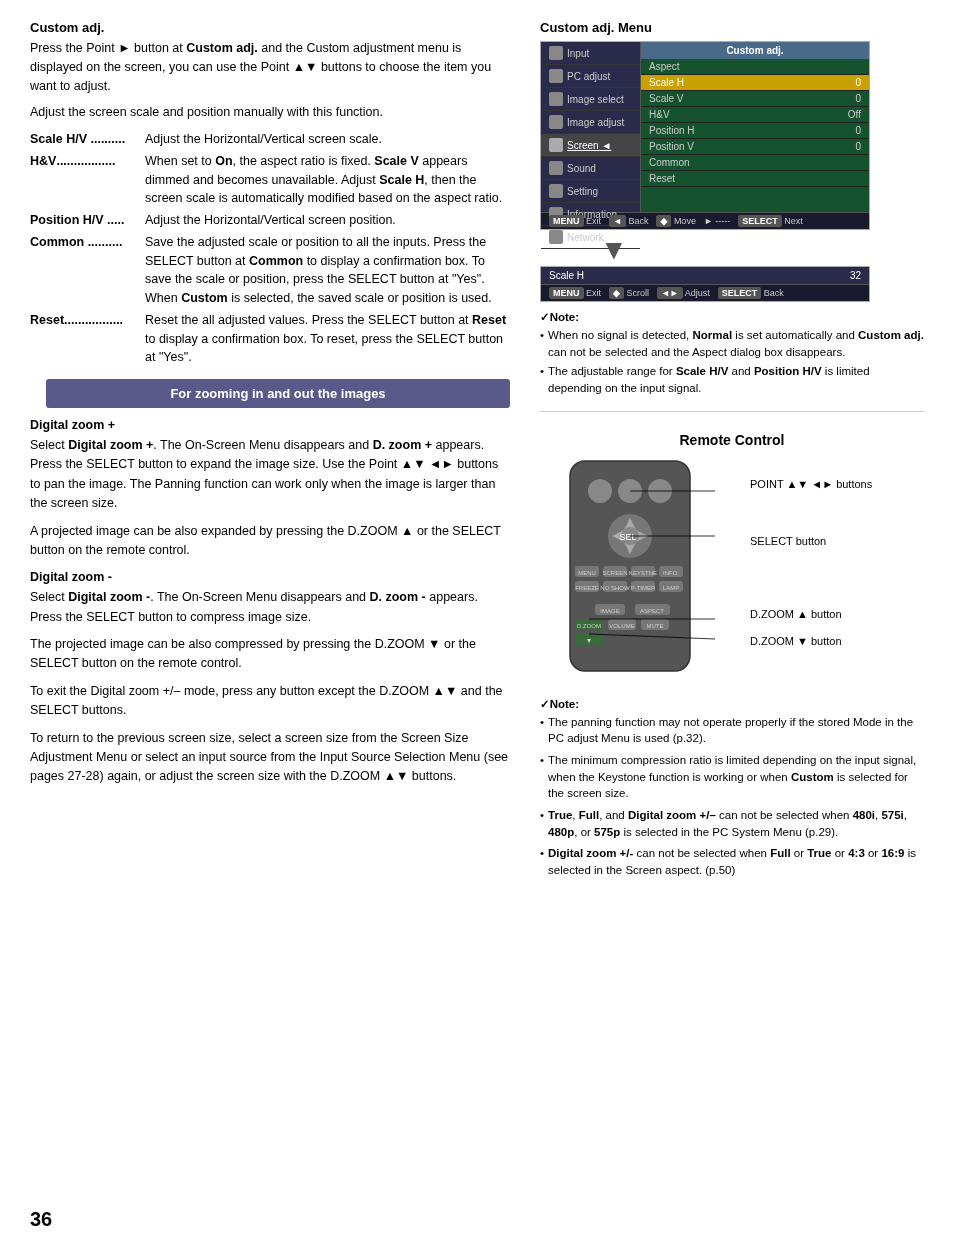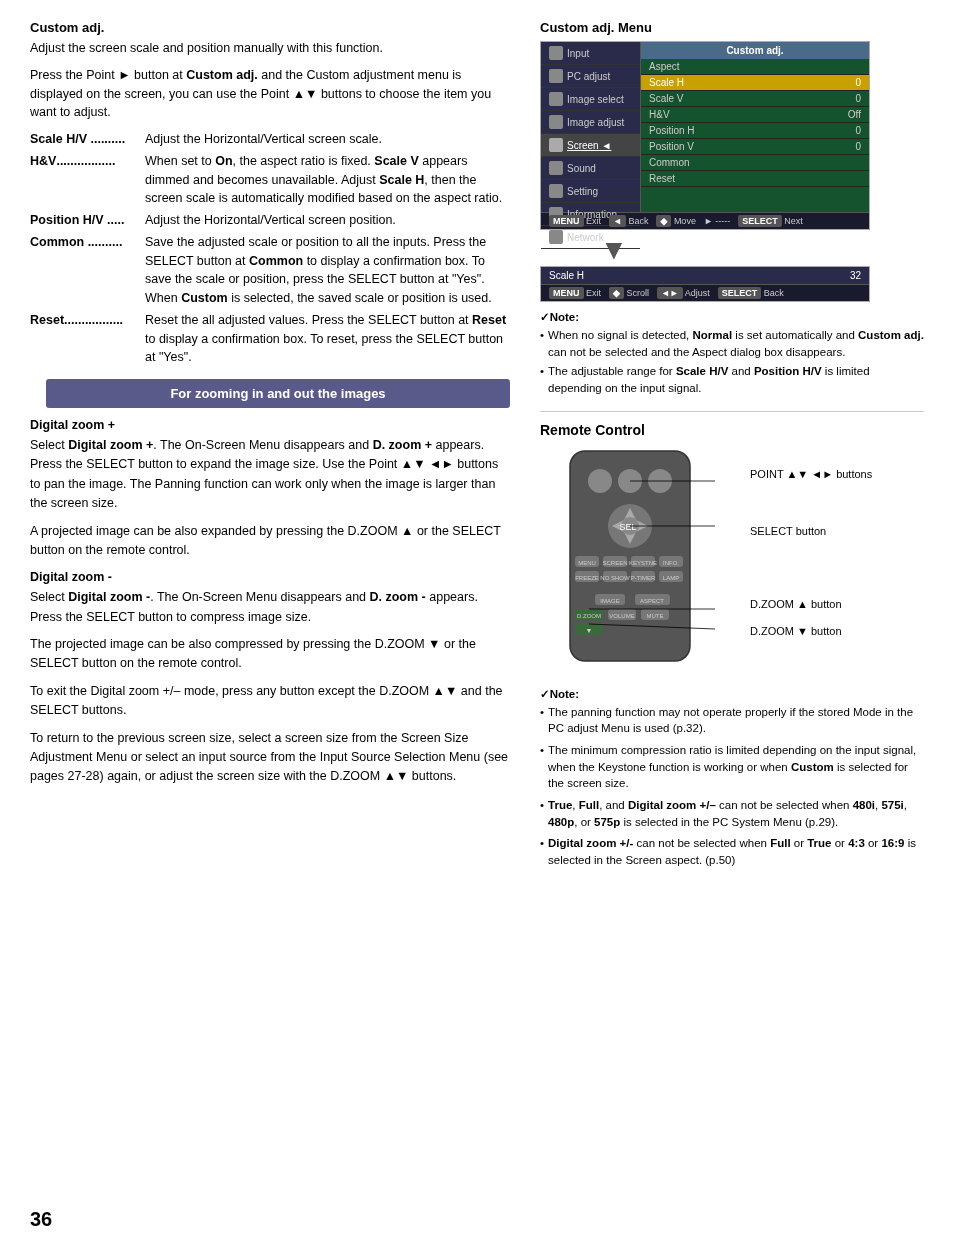--- a/index.html
+++ b/index.html
@@ -248,21 +248,22 @@
       flex-shrink: 0;
     }
 
     
     .remote-title {
       font-weight: bold;
       font-size: 14px;
       margin-top: 0;
       margin-bottom: 8px;
       border-top: 1px solid #ccc;
-      padding-top: 10px;
+      padding-top: 20px;
+      text-align: center;
     }
 
     .remote-container {
       display: flex;
       gap: 10px;
       align-items: flex-start;
     }
 
     .remote-labels {
       font-size: 11px;
@@ -289,24 +290,24 @@
 </head>
 <body>
 
 <div class="page-wrapper">
 
   <div class="page-content">
 
     <div class="left-col">
 
       <div class="section-title">Custom adj.</div>
-      <div class="section-body">Adjust the screen scale and position manually with this function.</div>
       <div class="section-body">
         Press the Point ► button at <strong>Custom adj.</strong> and the Custom adjustment menu is displayed on the screen, you can use the Point ▲▼ buttons to choose the item you want to adjust.
       </div>
+      <div class="section-body">Adjust the screen scale and position manually with this function.</div>
 
       <div class="adj-table">
         <div class="adj-row">
           <span class="adj-key"><strong>Scale H/V</strong> ..........</span>
           <span class="adj-val">Adjust the Horizontal/Vertical screen scale.</span>
         </div>
         <div class="adj-row">
           <span class="adj-key"><strong>H&amp;V</strong>.................</span>
           <span class="adj-val">When set to <strong>On</strong>, the aspect ratio is fixed. <strong>Scale V</strong> appears dimmed and becomes unavailable. Adjust <strong>Scale H</strong>, then the screen scale is automatically modified based on the aspect ratio.</span>
         </div>

